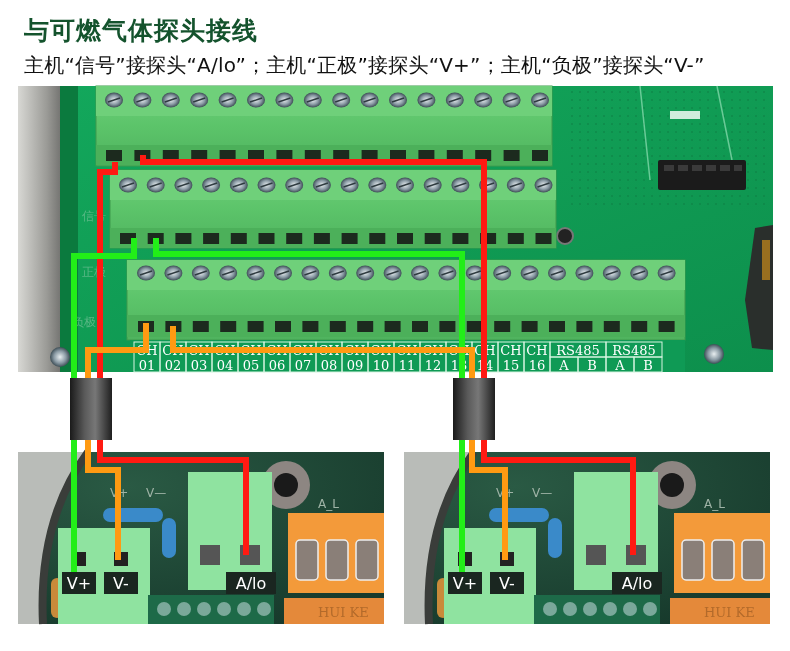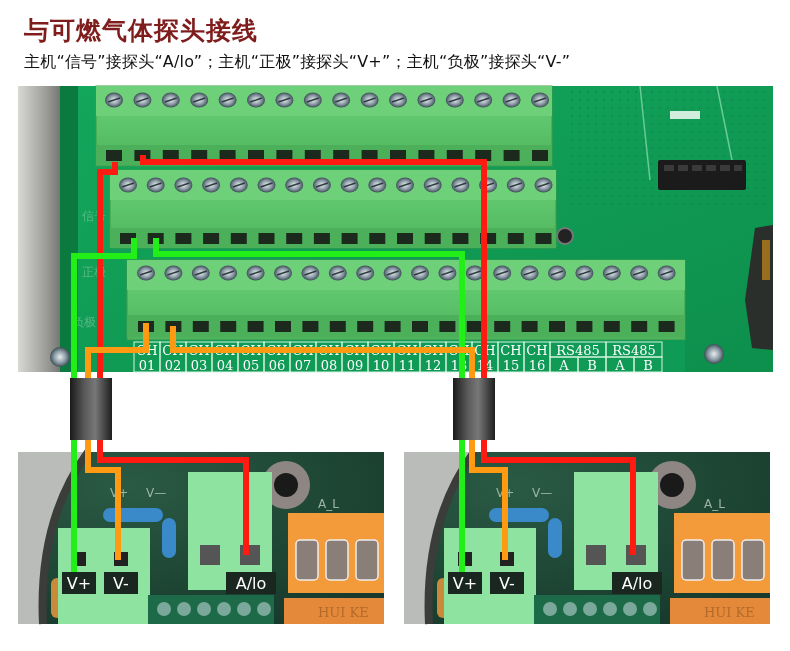--- a/index.html
+++ b/index.html
@@ -1,18 +1,18 @@
 <!DOCTYPE html>
 <html><head>
 <meta charset="utf-8">
 <style>
   html, body { margin:0; padding:0; background:#ffffff; }
   body { width:790px; height:651px; position:relative; overflow:hidden; font-family:"DejaVu Sans", sans-serif; }
-  .title { position:absolute; left:24px; top:14px; font-size:25px; font-weight:bold; color:#7f1d1d; letter-spacing:1px; }
-  .subtitle { position:absolute; left:24px; top:52px; font-size:16px; color:#111; white-space:nowrap; letter-spacing:0.2px; }
+  .title { position:absolute; left:24px; top:14px; font-size:25px; font-weight:bold; color:#14532d; letter-spacing:1px; }
+  .subtitle { position:absolute; left:24px; top:52px; font-size:20px; color:#111; white-space:nowrap; letter-spacing:0.2px; }
   svg.scene { position:absolute; left:0; top:0; }
   .chlabel { font-family:"DejaVu Serif", serif; fill:#ffffff; font-size:13px; text-anchor:middle; }
   .pcbtxt { font-family:"DejaVu Sans", sans-serif; fill:#8fc9a8; font-size:12px; opacity:0.55; }
   .tag { font-family:"DejaVu Sans", sans-serif; fill:#ffffff; font-size:16px; text-anchor:middle; }
   .silk { font-family:"DejaVu Sans", sans-serif; fill:#9fb3a6; font-size:12px; }
   .brand { font-family:"DejaVu Serif", serif; fill:#b36a2a; font-size:13px; }
 </style>
 </head>
 <body>
 

